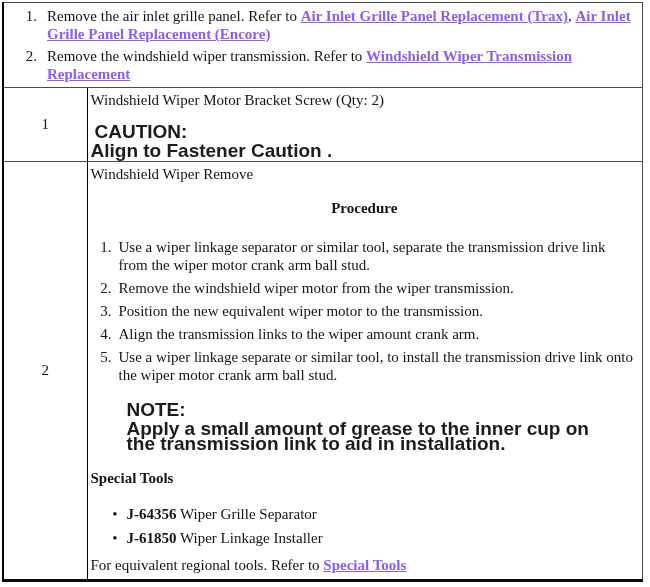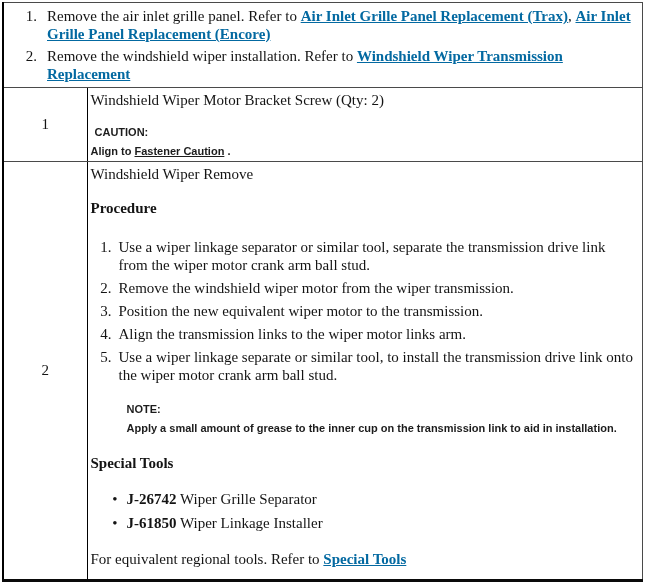--- a/index.html
+++ b/index.html
@@ -23,66 +23,66 @@
     border-right:1px solid #000; font-size:15px;
   }
   tr.rowA td { height:82px; }
   tr.rowB td { height:74px; }
   tr.rowC td { height:419px; }
 
   .top-cell { padding:4px 4px 0 5px; }
   .step-li { display:flex; line-height:18px; margin-bottom:4px; }
   .step-li .num { flex:none; width:28px; text-align:right; margin-right:10px; }
 
-  .xlink { font-weight:bold; text-decoration:underline; color:#0369a1; cursor:pointer; }
+  .xlink { font-weight:bold; text-decoration:underline; color:#8b5cf6; cursor:pointer; }
 
   .content-cell { padding:3px 4px 0 3px; position:relative; }
   .cell-title { line-height:19px; }
 
-  .sans { font-family:"Liberation Sans", sans-serif; font-weight:bold; font-size:11px; color:#1c1c1c; }
+  .sans { font-family:"Liberation Sans", sans-serif; font-weight:bold; font-size:19px; color:#1c1c1c; }
   .caution-block { margin-top:14px; line-height:16px; }
   .caution-label { margin-left:4px; margin-bottom:3px; }
-  .sans-link { text-decoration:underline; cursor:pointer; }
+  .sans-link { cursor:pointer; }
 
-  .proc-heading { font-weight:bold; margin-top:15px; line-height:19px; }
+  .proc-heading { font-weight:bold; margin-top:15px; line-height:19px;text-align:center; }
   .proc-list { margin-top:20px; }
   .proc-li { display:flex; line-height:18px; margin-bottom:5px; }
   .proc-li .num { flex:none; width:21px; text-align:right; margin-right:7px; }
 
   .note-block { margin:18px 16px 0 36px; line-height:15px; }
   .note-label { margin-bottom:4px; }
   .note-text { max-width:516px; }
 
   .tools-heading { font-weight:bold; margin-top:18px; line-height:19px; }
   .tools-list { margin-top:17px; }
   .tool-li { display:flex; line-height:18px; margin-bottom:6px; }
   .tool-li .bullet { flex:none; width:27px; text-align:right; margin-right:9px; }
   .tool-code { font-weight:bold; }
 
-  .cell-footer { position:absolute; left:3px; bottom:11px; line-height:18px; white-space:nowrap; }
+  .cell-footer { position:absolute; left:3px; bottom:5px; line-height:18px; white-space:nowrap; }
 </style>
 </head>
 <body>
 
 <table class="doc">
   <colgroup>
       <col style="width:84px">
       <col>
     </colgroup>
 
   <tbody>
       <tr class="rowA">
     <td class="top-cell" colspan="2">
       <div class="step-li">
         <span class="num">1.</span>
         <div class="li-body"><span>Remove the air inlet grille panel. Refer to </span><span class="xlink">Air Inlet Grille Panel Replacement (Trax)</span><span>, </span><span class="xlink">Air Inlet Grille Panel Replacement (Encore)</span></div>
       </div>
       <div class="step-li">
         <span class="num">2.</span>
-        <div class="li-body"><span>Remove the windshield wiper installation. Refer to </span><span class="xlink">Windshield Wiper Transmission Replacement</span></div>
+        <div class="li-body"><span>Remove the windshield wiper transmission. Refer to </span><span class="xlink">Windshield Wiper Transmission Replacement</span></div>
       </div>
     </td>
   </tr>
 
   <tr class="rowB">
     <td class="num-cell">1</td>
     <td class="content-cell">
       <div class="cell-title">Windshield Wiper Motor Bracket Screw (Qty: 2)</div>
       <div class="caution-block sans">
         <div class="caution-label">CAUTION:</div>
@@ -105,39 +105,39 @@
         <div class="proc-li">
           <span class="num">2.</span>
           <div>Remove the windshield wiper motor from the wiper transmission.</div>
         </div>
         <div class="proc-li">
           <span class="num">3.</span>
           <div>Position the new equivalent wiper motor to the transmission.</div>
         </div>
         <div class="proc-li">
           <span class="num">4.</span>
-          <div>Align the transmission links to the wiper motor links arm.</div>
+          <div>Align the transmission links to the wiper amount crank arm.</div>
         </div>
         <div class="proc-li">
           <span class="num">5.</span>
           <div>Use a wiper linkage separate or similar tool, to install the transmission drive link onto the wiper motor crank arm ball stud.</div>
         </div>
       </div>
 
       <div class="note-block sans">
         <div class="note-label">NOTE:</div>
         <div class="note-text">Apply a small amount of grease to the inner cup on the transmission link to aid in installation.</div>
       </div>
 
       <div class="tools-heading">Special Tools</div>
 
       <div class="tools-list">
         <div class="tool-li">
           <span class="bullet">•</span>
-          <div><span class="tool-code">J-26742</span> <span>Wiper Grille Separator</span></div>
+          <div><span class="tool-code">J-64356</span> <span>Wiper Grille Separator</span></div>
         </div>
         <div class="tool-li">
           <span class="bullet">•</span>
           <div><span class="tool-code">J-61850</span> <span>Wiper Linkage Installer</span></div>
         </div>
       </div>
 
       <div class="cell-footer"><span>For equivalent regional tools. Refer to </span><span class="xlink">Special Tools</span></div>
     </td>
   </tr>

